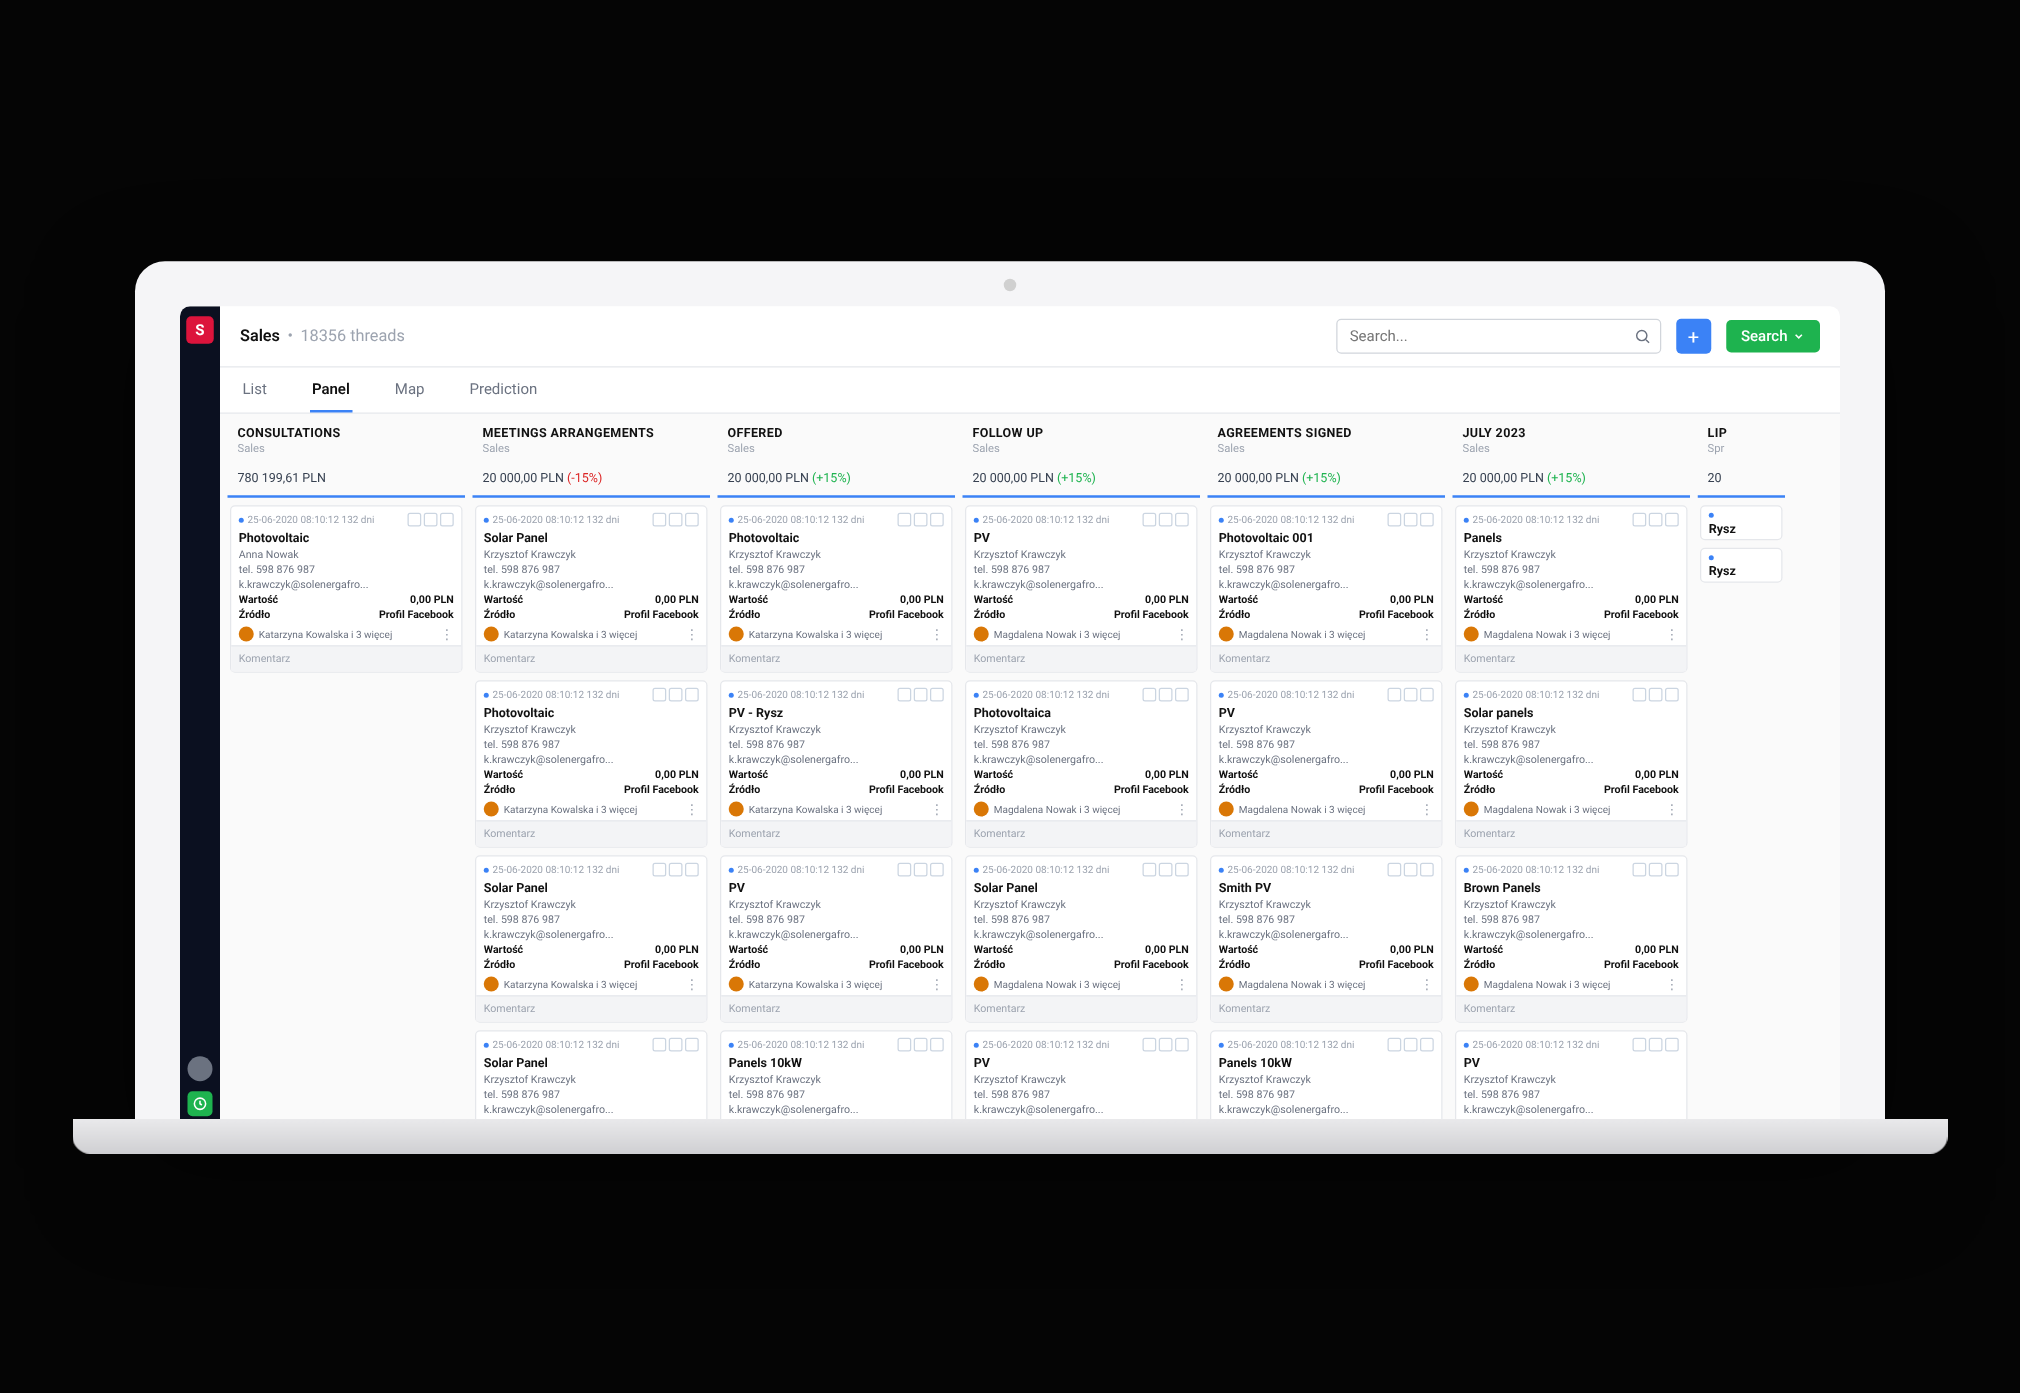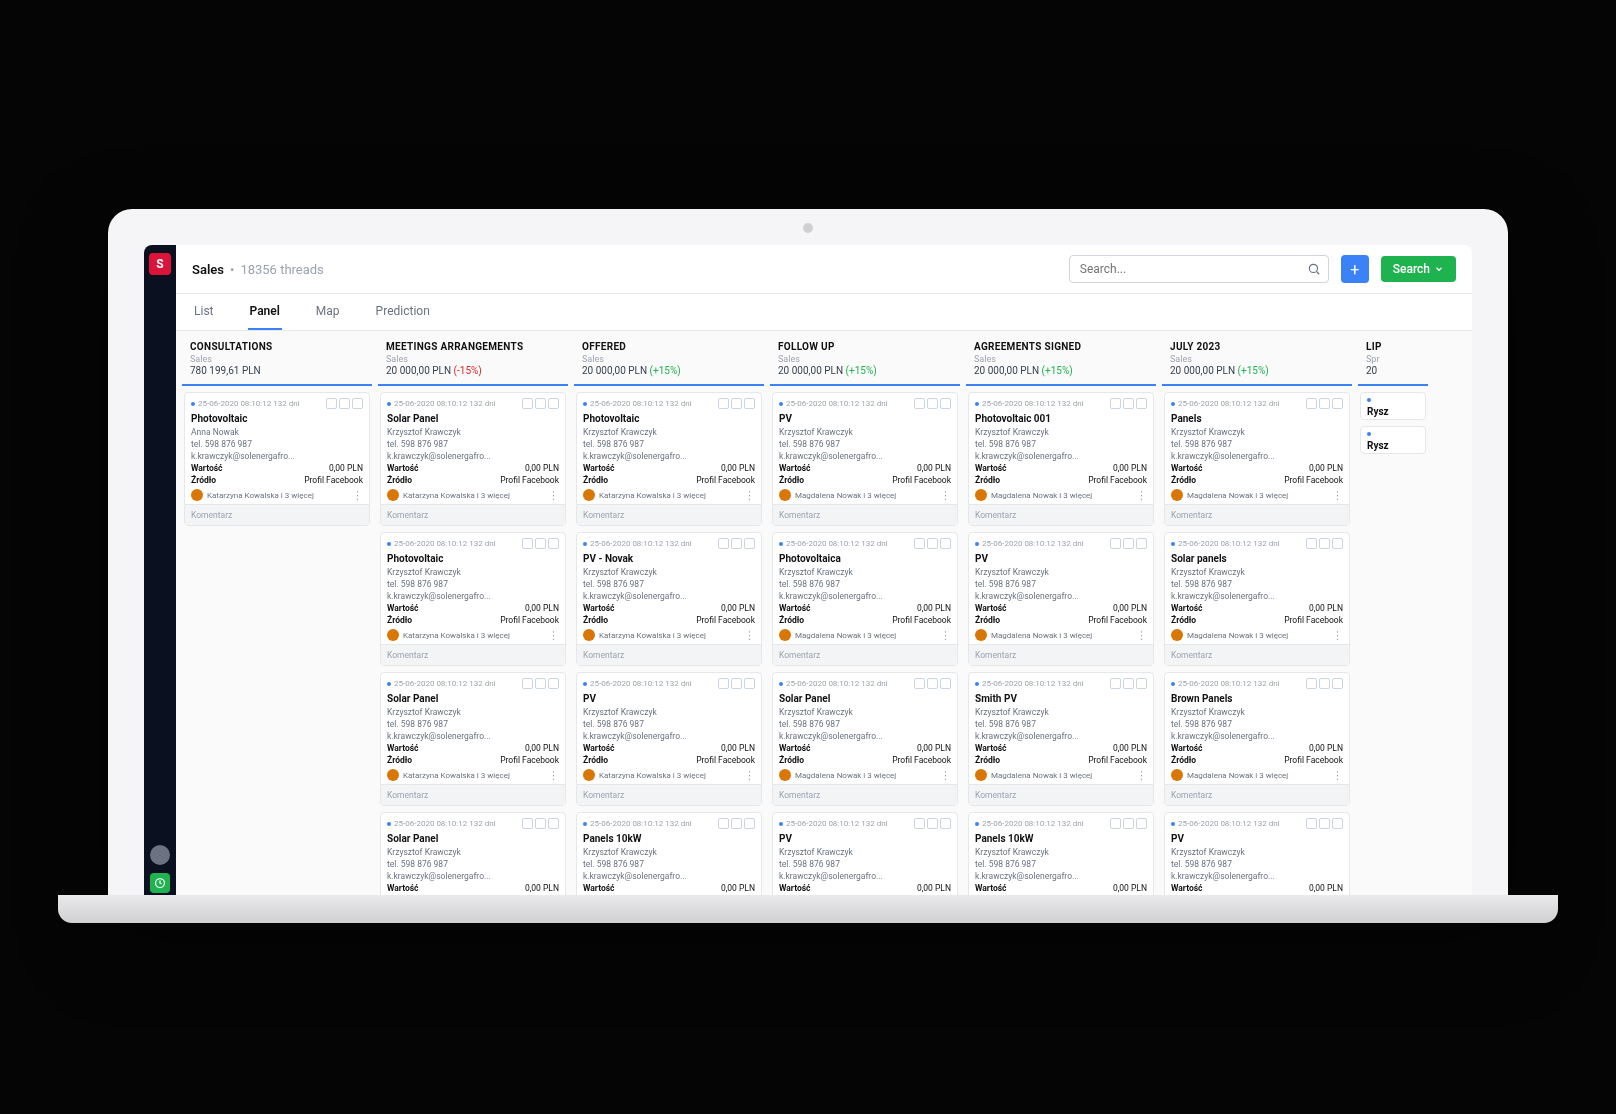--- a/index.html
+++ b/index.html
@@ -25,36 +25,36 @@
 .btn-filters{background:#1eb34f;color:#fff;border:none;border-radius:4px;padding:6px 12px;font-size:12px;font-weight:500;cursor:pointer;display:flex;align-items:center;gap:4px}
 .tabs{display:flex;gap:32px;padding:0 16px;border-bottom:1px solid #e5e7eb;font-size:12px}
 .tab{padding:10px 2px;color:#6b7280;cursor:pointer;border-bottom:2px solid transparent}
 .tab.active{color:#111;font-weight:600;border-bottom-color:#3b82f6}
 .board{flex:1;display:flex;overflow-x:auto;background:#fafafa;gap:6px;padding:0 6px}
 .col{width:190px;flex-shrink:0;display:flex;flex-direction:column}
 .col.cut{width:70px;overflow:hidden}
 .col-h{padding:10px 8px 8px;border-bottom:2px solid var(--bar,#3b82f6)}
 .col-h .cn{font-size:10px;font-weight:700;color:#111;letter-spacing:.3px}
 .col-h .cs{font-size:9px;color:#9ca3af;margin-top:2px}
-.col-h .cv{font-size:10px;color:#374151;margin-top:1px}
+.col-h .cv{font-size:10px;color:#374151;margin-top:13px}
 .col-h .pct{font-size:10px}
 .pct.up{color:#1eb34f}
 .pct.dn{color:#dc2626}
 .cards{display:flex;flex-direction:column;gap:6px;padding:6px 2px}
 .card{background:#fff;border:1px solid #e5e7eb;border-radius:4px;font-size:9px;color:#374151;cursor:pointer}
 .card .chd{display:flex;align-items:center;padding:5px 6px 2px;gap:3px}
 .card .dot{width:4px;height:4px;background:#3b82f6;border-radius:50%;flex-shrink:0}
 .card .dt{color:#9ca3af;font-size:8px;flex:1;white-space:nowrap;overflow:hidden}
 .card .ics{display:flex;gap:2px;flex-shrink:0}
 .card .ic{width:11px;height:11px;border:1px solid #cbd5e1;border-radius:2px}
 .card .ttl{font-weight:700;font-size:10px;color:#111;padding:2px 6px}
 .card .ln{padding:1px 6px;font-size:8.5px;color:#6b7280;white-space:nowrap;overflow:hidden;text-overflow:ellipsis}
 .card .row{display:flex;justify-content:space-between;padding:1px 6px;font-size:8.5px}
 .card .row .l{font-weight:700;color:#111}
-.card .row .r{font-weight:400;color:#111}
+.card .row .r{font-weight:700;color:#111}
 .card .asn{display:flex;align-items:center;padding:3px 6px;gap:4px}
 .card .av{width:12px;height:12px;border-radius:50%;background:#d97706;flex-shrink:0}
 .card .asn-t{font-size:8px;color:#6b7280;flex:1;white-space:nowrap;overflow:hidden}
 .card .more{color:#9ca3af;font-size:11px;line-height:1}
 .card .cmt{background:#f3f4f6;padding:5px 6px;font-size:8.5px;color:#9ca3af;border-top:1px solid #e5e7eb}
 </style>
 </head>
 <body>
 
 <div class="laptop">
@@ -297,21 +297,21 @@
               <div class="card">
                 <div class="chd">
                   <span class="dot"></span>
                   <span class="dt">25-06-2020  08:10:12  132 dni</span>
                   <span class="ics">
                     <span class="ic"></span>
                     <span class="ic"></span>
                     <span class="ic"></span>
                   </span>
                 </div>
-                <div class="ttl">PV - Novak</div>
+                <div class="ttl">PV - Rysz</div>
                 <div class="ln">Krzysztof Krawczyk</div>
                 <div class="ln">tel. 598 876 987</div>
                 <div class="ln">k.krawczyk@solenergafro...</div>
                 <div class="row">
                   <span class="l">Wartość</span>
                   <span class="r">0,00 PLN</span>
                 </div>
                 <div class="row">
                   <span class="l">Źródło</span>
                   <span class="r">Profil Facebook</span>

